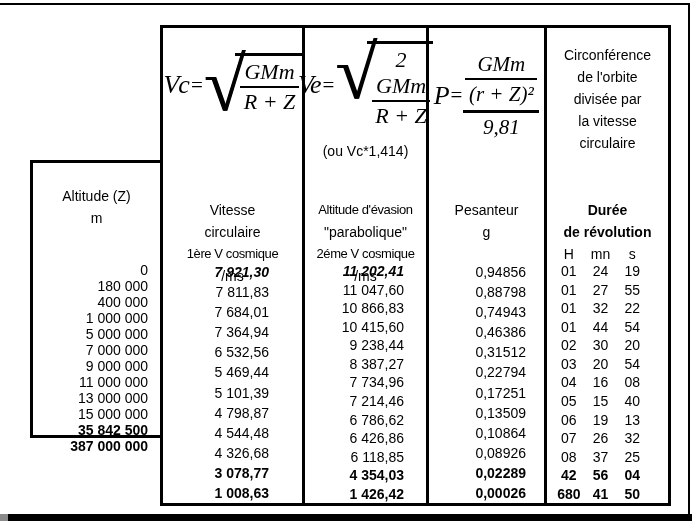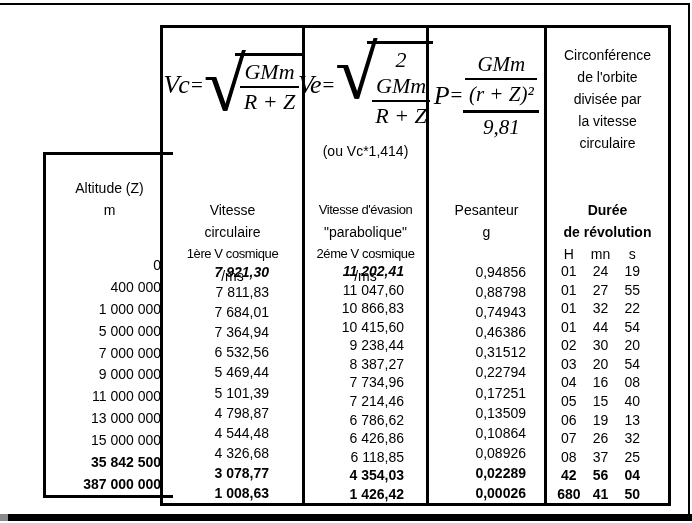--- a/index.html
+++ b/index.html
@@ -5,22 +5,22 @@
   html,body{margin:0;padding:0;background:#fff;}
   .page{position:relative;width:692px;height:523px;background:#ffffff;overflow:hidden;
         font-family:"Liberation Sans", sans-serif;color:#000;}
   
   .frame{position:absolute;left:0;top:3px;right:2px;bottom:9px;
          border-top:2px solid #000;border-right:2px solid #000;}
   .bottom-bar{position:absolute;left:8px;right:0;bottom:2px;height:7px;background:#000;}
   .bottom-notch{position:absolute;left:0;bottom:2px;width:8px;height:7px;background:#8a8a8a;}
 
   
-  .altbox{position:absolute;left:30px;top:152px;width:130px;height:346px;
-          border:3px solid #000;border-right:none;box-sizing:border-box;margin-left:13px;}
+  .altbox{position:absolute;left:30px;top:160px;width:130px;height:278px;
+          border:3px solid #000;border-right:none;box-sizing:border-box;}
   .alt-hdr{padding-top:22px;line-height:22px;text-align:center;font-size:14px;}
   .alt-data{position:absolute;top:99px;bottom:0;left:0;right:0;display:flex;flex-direction:column;}
 
   
   .bigbox{position:absolute;left:160px;top:25px;width:511px;height:481px;
           border:3px solid #000;box-sizing:border-box;display:flex;}
   .col{position:relative;box-sizing:border-box;height:100%;}
   .col-vc{width:142px;border-right:3px solid #000;}
   .col-ve{width:124px;border-right:3px solid #000;}
   .col-p {width:118px;border-right:3px solid #000;}
@@ -78,20 +78,21 @@
   <div class="bottom-bar"></div>
   <div class="bottom-notch"></div>
 
   <div class="altbox">
     <div class="alt-hdr">
       <div>Altitude (Z)</div>
       <div>m</div>
     </div>
     <div class="alt-data data" id="alt-data" style="top:99px;">
         <div class="row">0</div>
+        <div class="row">180 000</div>
         <div class="row">400 000</div>
         <div class="row">1 000 000</div>
         <div class="row">5 000 000</div>
         <div class="row">7 000 000</div>
         <div class="row">9 000 000</div>
         <div class="row">11 000 000</div>
         <div class="row">13 000 000</div>
         <div class="row">15 000 000</div>
         <div class="row b">35 842 500</div>
         <div class="row b">387 000 000</div>
@@ -150,21 +151,21 @@
               <span class="frac">
                 <span class="num">2 GMm</span>
                 <span class="den">R + Z</span>
               </span>
             </span>
           </span>
         </div>
         <div class="note">(ou Vc*1,414)</div>
       </div>
       <div class="hdr">
-        <div class="cond">Vitesse d'évasion</div>
+        <div class="cond">Altitude d'évasion</div>
         <div>"parabolique"</div>
         <div class="cond">2éme V cosmique</div>
         <div>/ms</div>
       </div>
       <div class="data" id="ve-data">
           <div class="row bi">11 202,41</div>
           <div class="row">11 047,60</div>
           <div class="row">10 866,83</div>
           <div class="row">10 415,60</div>
           <div class="row">9 238,44</div>

